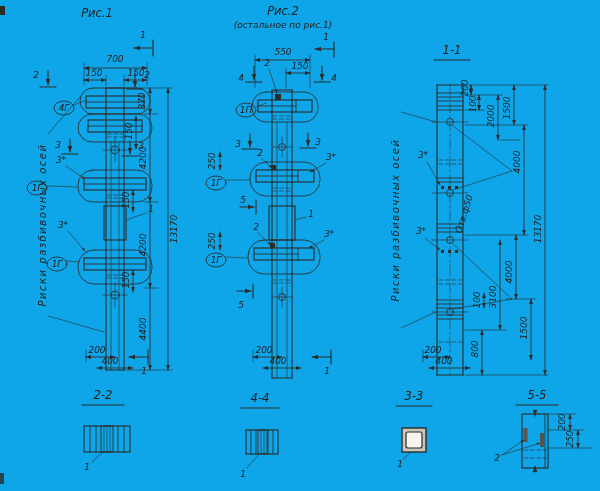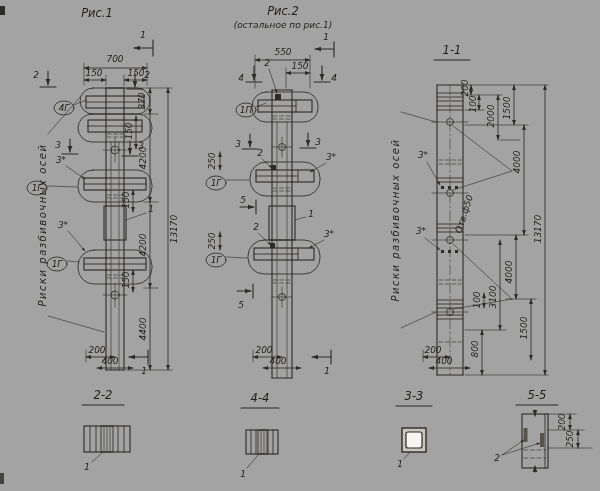--- a/index.html
+++ b/index.html
@@ -1,16 +1,16 @@
 <!DOCTYPE html>
 <html><head>
 <meta charset="utf-8">
 <style>
   html,body{margin:0;padding:0;background:#e9e8e4;}
-  #page{position:relative;width:600px;height:491px;background:#a3a3a3;overflow:hidden;}
+  #page{position:relative;width:600px;height:491px;background:#0ea5e9;overflow:hidden;}
   svg{position:absolute;left:0;top:0;}
   .ln{stroke:#2d2b27;stroke-width:1.1;fill:none;stroke-linecap:round;}
   .lm{stroke:#2d2b27;stroke-width:.85;fill:none;stroke-linecap:round;}
   .lt{stroke:#2d2b27;stroke-width:.6;fill:none;stroke-linecap:round;}
   .hd{stroke-dasharray:4 2.5;}
   .ax{stroke-dasharray:10 3 2 3;stroke-width:.5;}
   text{text-anchor:middle;}
   .hw{font:italic 9px "DejaVu Sans",sans-serif;fill:#221f1a;}
   .hw2{font:italic 11.5px "DejaVu Sans",sans-serif;fill:#221f1a;}
   .hw3{font:italic 10px "DejaVu Sans",sans-serif;fill:#221f1a;letter-spacing:1.5px;}

